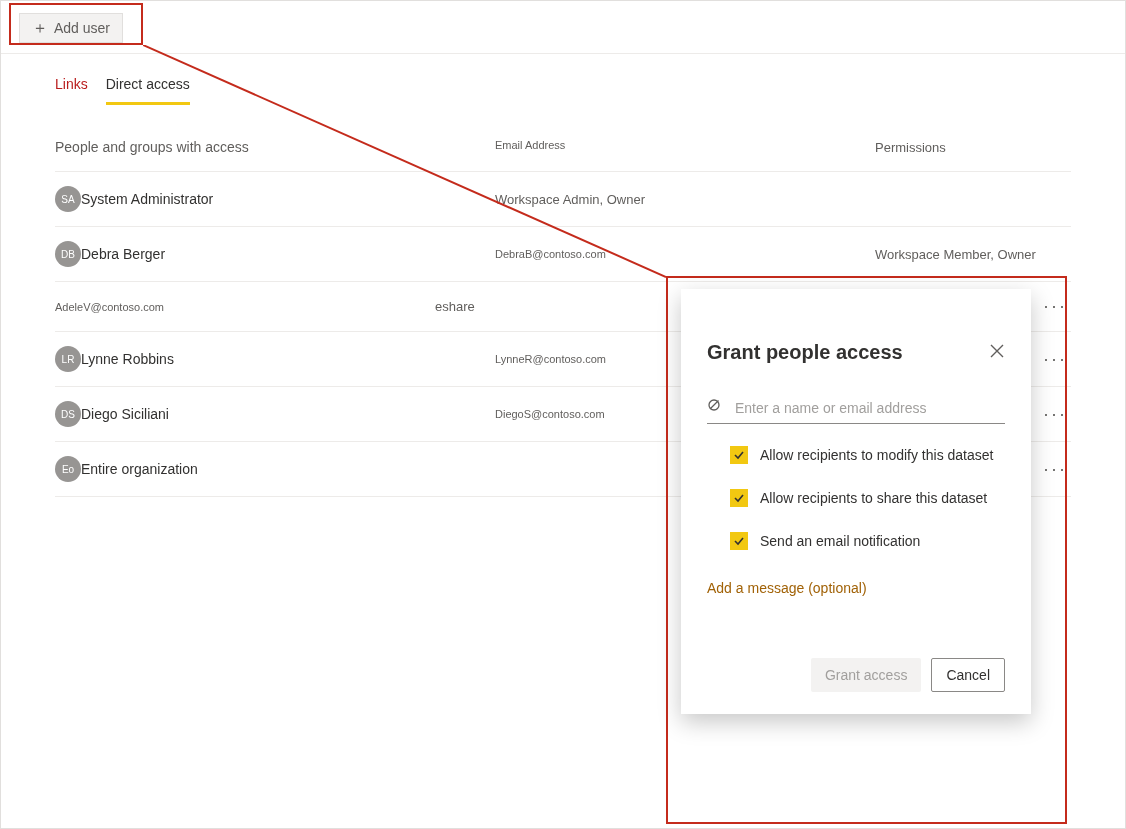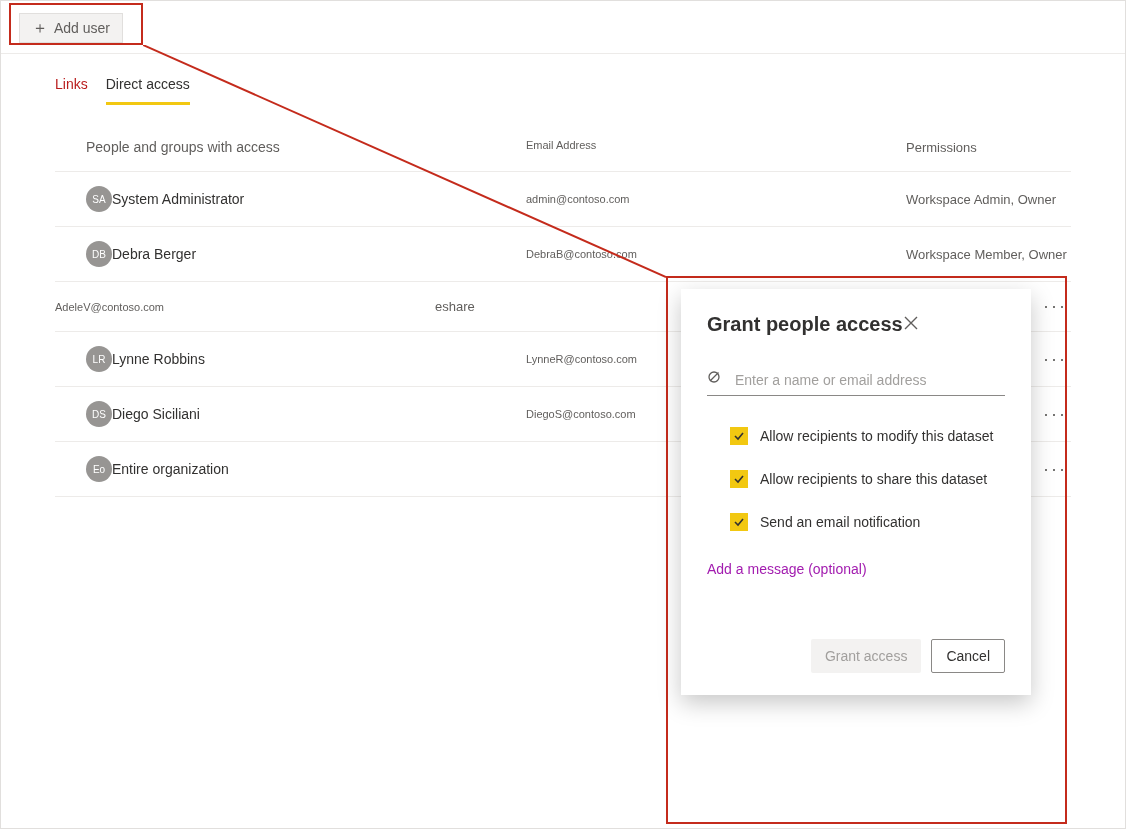--- a/index.html
+++ b/index.html
@@ -65,21 +65,21 @@
     padding: 0 54px;
   }
   .thead {
     display: flex;
     justify-content: space-between;
     color: #605e5c;
     font-size: 14px;
     padding: 0 0 16px 0;
     border-bottom: 1px solid #edebe9;
   }
-  .col-people { flex: 0 0 440px; margin-left: 31px; }
+  .col-people { flex: 0 0 440px; }
   .col-email  { flex: 0 0 380px; }
   .col-perm   { flex: 1; }
   .trow {
     display: flex;
     align-items: center;
     justify-content: space-between;
     padding: 14px 0;
     border-bottom: 1px solid #edebe9;
     font-size: 14px;
   }
@@ -131,40 +131,42 @@
     position: absolute;
     top: 288px; left: 680px;
     width: 350px;
     background: #fff;
     box-shadow: 0 8px 22px rgba(0,0,0,0.22);
     padding: 24px 26px 22px 26px;
   }
   .panel-header {
     display: flex;
     align-items: center;
+    justify-content: space-between;
     margin-bottom: 34px;
+    margin-top: 28px;
   }
   .panel-title {
     font-size: 20px;
     font-weight: 600;
     color: #323130;
   }
   .close-x {
     font-size: 18px;
     color: #605e5c;
     cursor: pointer;
     line-height: 1;
   }
   .search-row {
     display: flex;
     align-items: flex-end;
     gap: 10px;
     border-bottom: 1px solid #8a8886;
     padding-bottom: 6px;
-    margin-bottom: 30px;
+    margin-bottom: 21px;
   }
   .search-icon { color: #605e5c; font-size: 14px; }
   .search-input {
     border: none;
     outline: none;
     font-size: 14px;
     flex: 1;
     color: #323130;
   }
   .search-input::placeholder { color: #a19f9d; }
@@ -184,21 +186,21 @@
     display: flex;
     align-items: center;
     justify-content: center;
     flex-shrink: 0;
     cursor: pointer;
     margin-top: 1px;
   }
   .check svg { stroke: #323130; }
   .message-area {
     margin-top: 28px;
-    color: #a21caf;
+    color: #a16207;
     font-size: 14px;
     min-height: 56px;
   }
   .panel-buttons {
     display: flex;
     justify-content: flex-end;
     gap: 10px;
     margin-top: 22px;
   }
   .btn {
@@ -240,21 +242,20 @@
       <div class="col-people">People and groups with access</div>
       <div class="col-email">Email Address</div>
       <div class="col-perm">Permissions</div>
     </div>
 
     <div class="trow">
       <div class="col-people">
         <div class="avatar">SA</div>
         <span>System Administrator</span>
       </div>
-      <div class="col-email">admin@contoso.com</div>
       <div class="col-perm">
           <span>Workspace Admin, Owner</span>
         </div>
     </div>
 
     <div class="trow">
       <div class="col-people">
         <div class="avatar">DB</div>
         <span>Debra Berger</span>
       </div>

